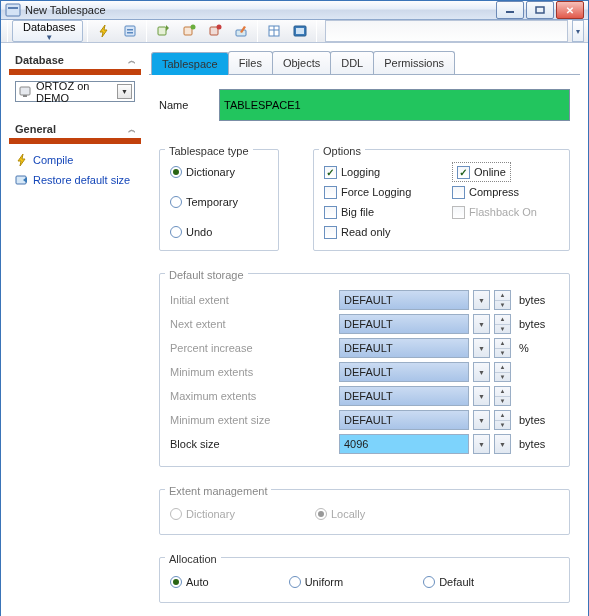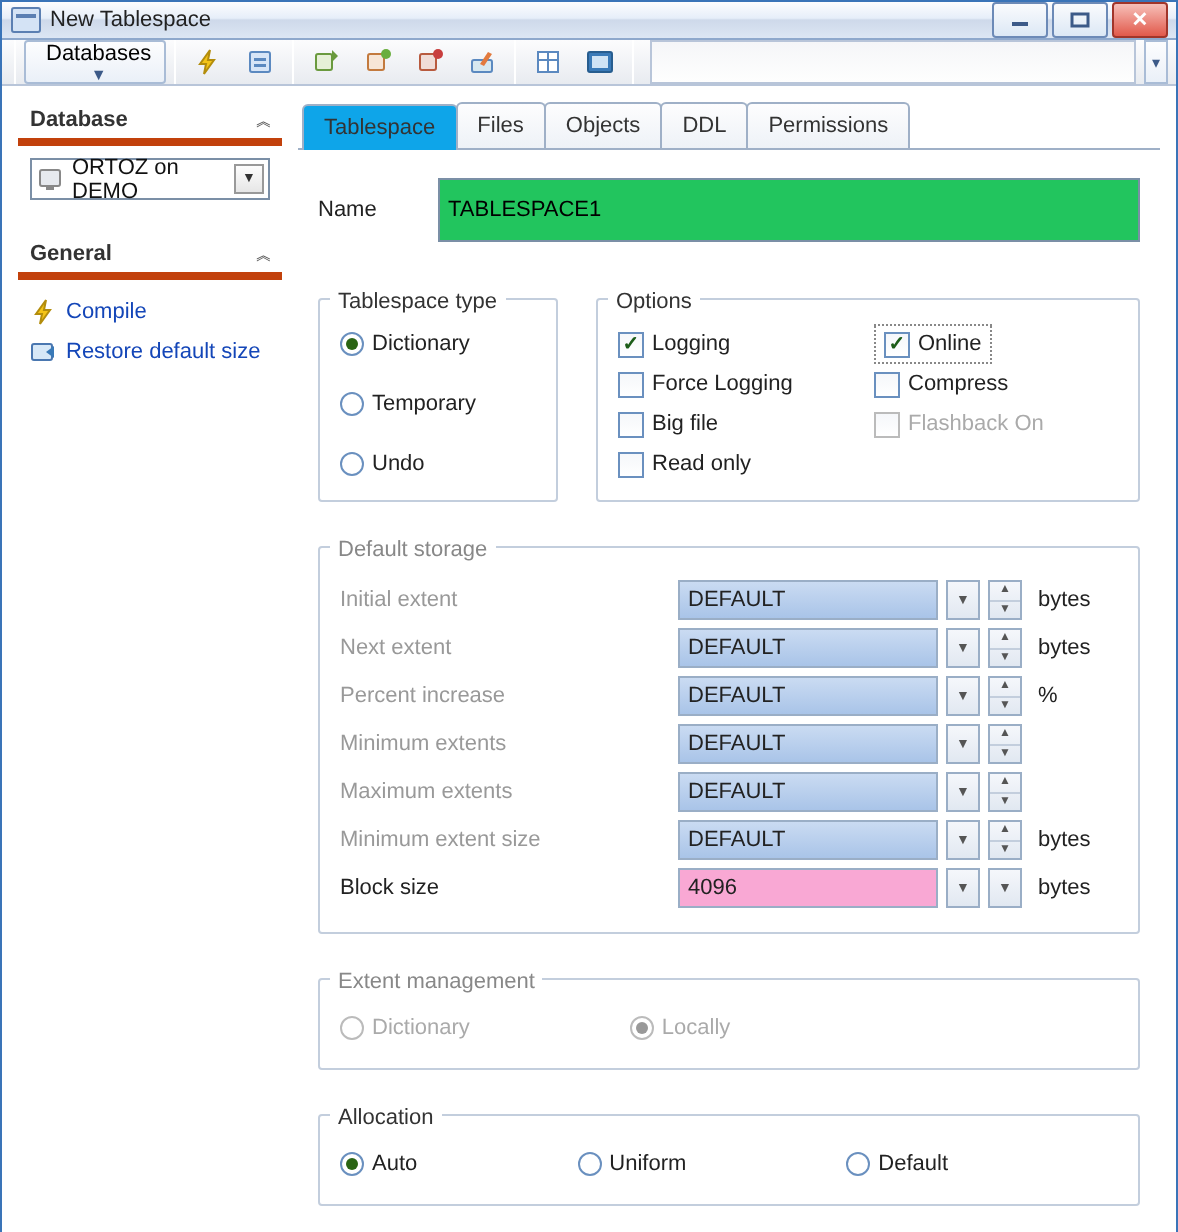--- a/index.html
+++ b/index.html
@@ -19,21 +19,21 @@
 .tb-db { padding: 0 6px; border: 1px solid #a9bcd6; background: linear-gradient(#fdfdfe, #eaf0f8); flex-direction: column; }
 .tb-db span { margin-left: 4px; }
 .dd-arrow { margin-left: 4px; font-size: 8px; color: #3c5a88; }
 .tb-search { flex: 1; height: 22px; border: 1px solid #b8c5d9; background: linear-gradient(#f5f6f8,#fefefe); margin-left: 4px; }
 .tb-right { width: 12px; height: 22px; border: 1px solid #a9bcd6; background: linear-gradient(#fdfdfe, #eaf0f8); margin-left: 2px; display:flex;align-items:center;justify-content:center;font-size:8px;color:#3c5a88; }
 
 .body { flex: 1; display: flex; padding: 8px; gap: 8px; background: #fff; }
 
 .sidebar { width: 160px; }
 .sb-section { margin-bottom: 12px; }
-.sb-head { display: flex; align-items: center; padding: 3px 6px; border-bottom: 4px solid #c2410c; gap: 36px; }
+.sb-head { display: flex; align-items: center; padding: 3px 6px; border-bottom: 6px solid #c2410c; gap: 36px; }
 .sb-head .label { flex: 1; font-weight: bold; color: #333; }
 .sb-head .chev { font-size: 8px; color: #555; letter-spacing: -1px; }
 .sb-body { padding: 6px; }
 .sb-select { width: 100%; height: 21px; border: 1px solid #7b8fa6; background: #fff; display: flex; align-items: center; padding: 0 2px; }
 .sb-select .sicon { width: 14px; height: 14px; margin-right: 4px; }
 .sb-select .val { flex: 1; color: #111; }
 .sb-select .sbtn { width: 15px; height: 15px; border: 1px solid #999; background: linear-gradient(#fdfdfd,#e6e6e6); display:flex;align-items:center;justify-content:center;font-size:7px;color:#333; }
 .sb-link { display: flex; align-items: center; padding: 3px 0; color: #1446b8; cursor: pointer; gap: 4px; }
 .sb-link .sicon { width: 14px; height: 14px; }
 
@@ -66,21 +66,21 @@
 .rb .circle { width: 12px; height: 12px; border: 1px solid #6a90bf; border-radius: 50%; background: #fff; display:flex;align-items:center;justify-content:center; }
 .rb .circle.sel::after { content:""; width:6px; height:6px; border-radius:50%; background:#2a6413; }
 .rb.disabled { color:#aaa; }
 .rb.disabled .circle { border-color:#bbb; }
 .rb.disabled .circle.sel::after { background:#999; }
 
 .ds-row { display: flex; align-items: center; margin: 4px 0; gap: 4px; }
 .ds-row .dlbl { width: 165px; color: #999; }
 .ds-row.enabled .dlbl { color: #222; }
 .ds-combo { width: 130px; height: 20px; border: 1px solid #9aaec6; background: linear-gradient(#cadbf2,#a9c4e8); color: #222; display:flex; align-items:center; padding: 0 4px; }
-.ds-row.enabled .ds-combo { background: #f9a8d4; }
+.ds-row.enabled .ds-combo { background: #7dd3fc; }
 .ds-dd { width: 17px; height: 20px; border: 1px solid #9aaec6; background: linear-gradient(#f5f7fb,#e1e8f1); display:flex;align-items:center;justify-content:center;font-size:7px;color:#555; }
 .ds-spin { width: 17px; height: 20px; border: 1px solid #9aaec6; background: linear-gradient(#f5f7fb,#e1e8f1); display:flex;flex-direction:column; }
 .ds-spin div { flex:1; display:flex;align-items:center;justify-content:center;font-size:6px;color:#555; }
 .ds-spin div:first-child { border-bottom:1px solid #c3cedd; }
 .ds-unit { width: 40px; color: #222; margin-left: 4px; }
 
 .alloc-row { display: flex; align-items: center; gap: 80px; padding: 2px 0; }
 
 svg { display: block; }
 </style>
@@ -235,21 +235,21 @@
             <span>Permissions</span>
           </div>
       </div>
 
       <div class="content">
         <div class="row">
           <span class="lbl">Name</span>
           <input class="input" value="TABLESPACE1" style="">
         </div>
 
-        <div style="display:flex; gap:3px;">
+        <div style="display:flex; gap:18px;">
           <div class="group" style="flex:0 0 120px;">
             <span class="legend">Tablespace type</span>
             <div class="box">
               <div class="rb">
                   <span class="circle sel"></span>
                   <span>Dictionary</span>
                 </div>
               <div style="height:10px"></div>
               <div class="rb">
                   <span class="circle"></span>

